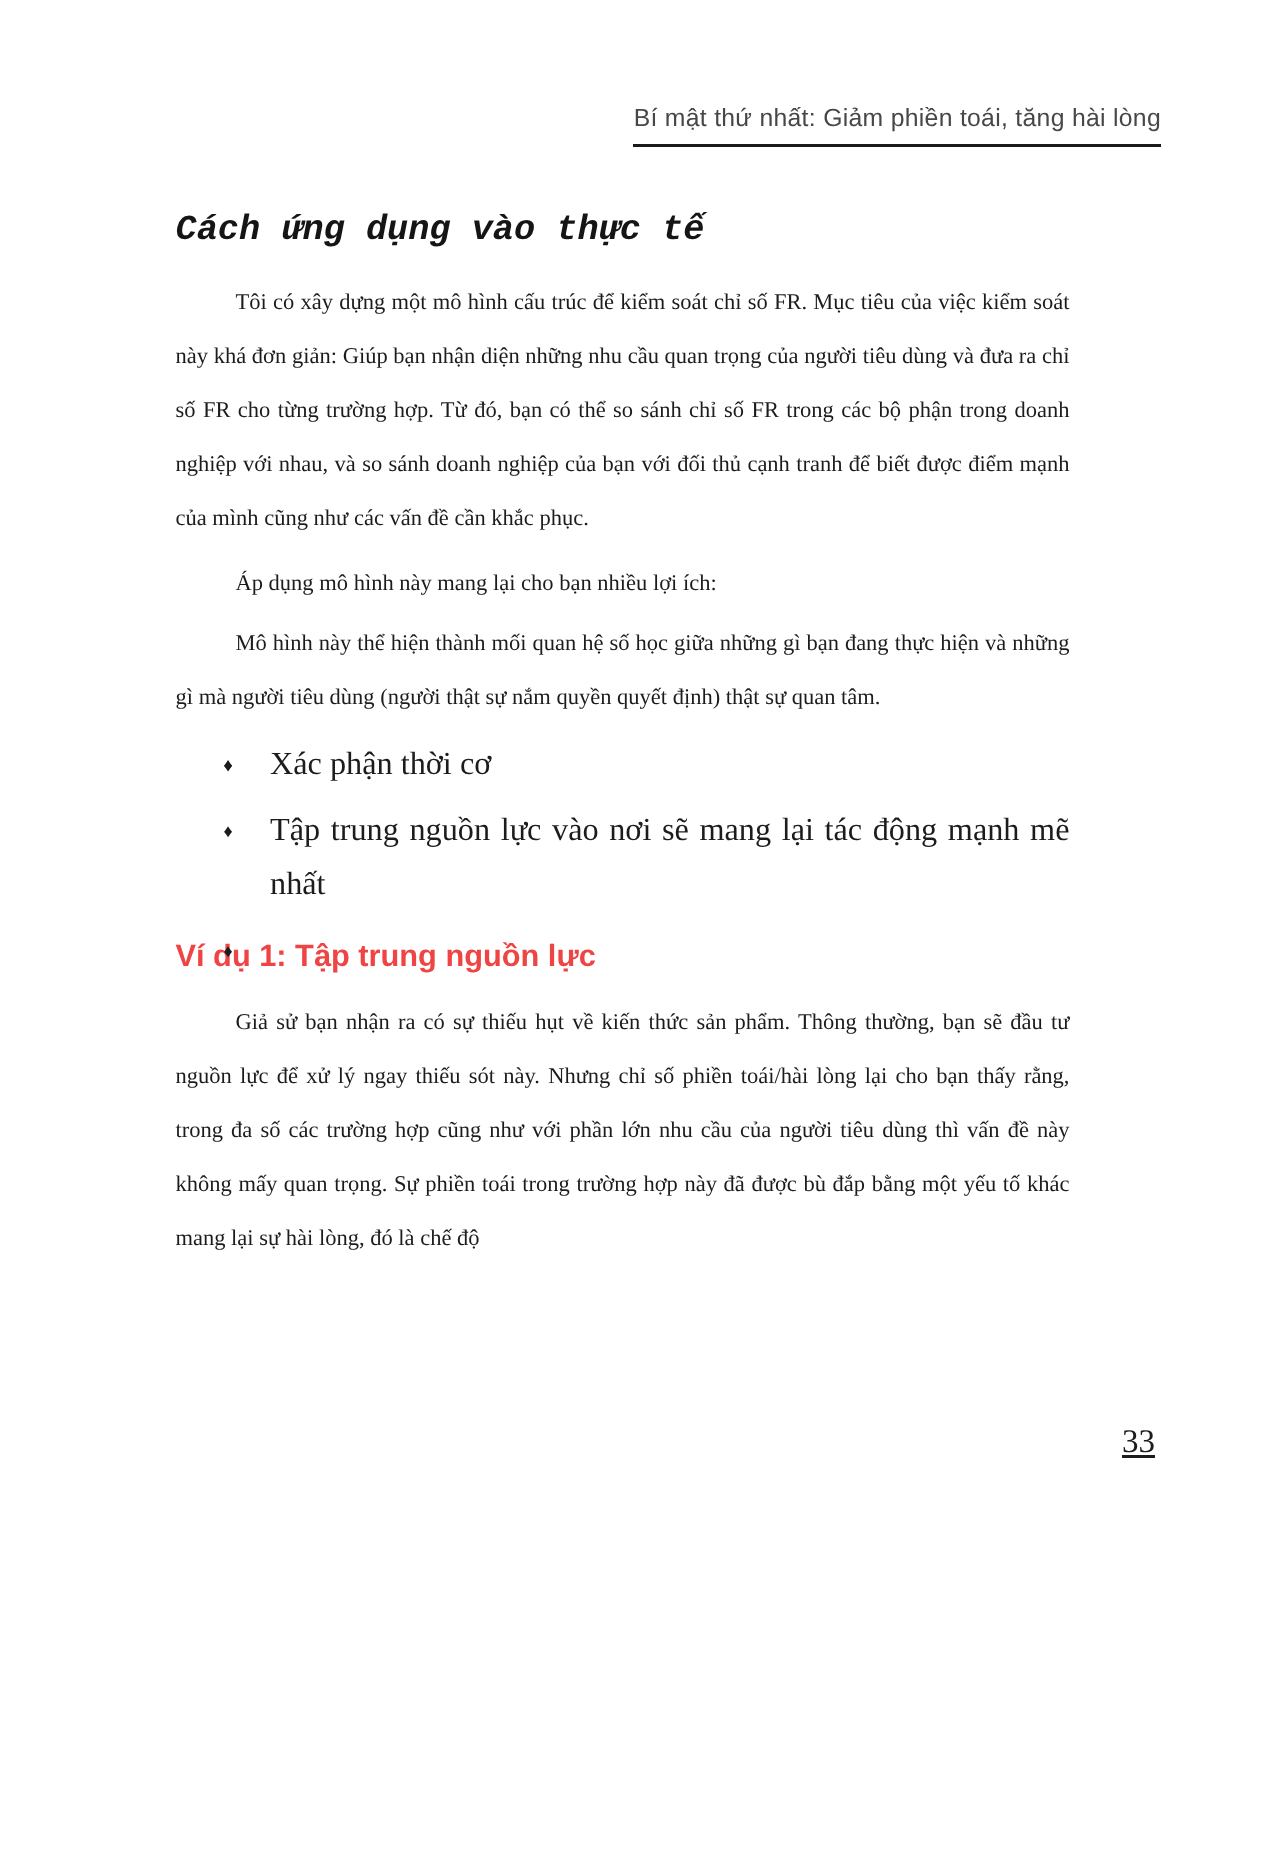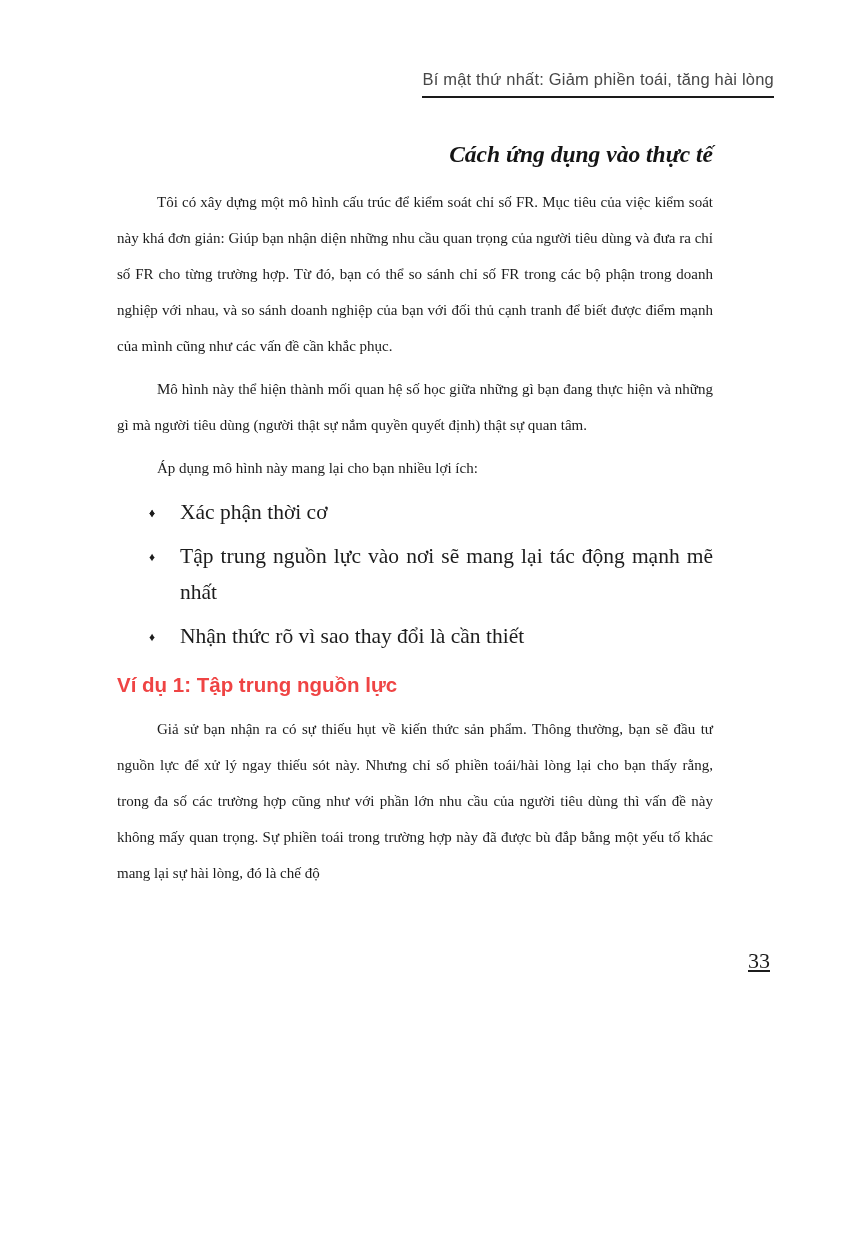--- a/index.html
+++ b/index.html
@@ -34,28 +34,27 @@
     min-width: 350px;
     text-align: right;
   }
   .text-block {
     position: absolute;
     left: 117px;
     top: 140px;
     width: 596px;
   }
   .section-heading {
-    font-family: Liberation Serif, serif;
+    font-family: Liberation Mono, monospace;
     font-style: italic;
     font-weight: bold;
     font-size: 23.5px;
     line-height: 28px;
     margin: 0 0 16px 0;
     color: #151515;
-    text-align: right;
   }
   .body-paragraph {
     font-size: 15px;
     line-height: 36px;
     text-align: justify;
     text-indent: 40px;
     margin: 0 0 7px 0;
   }
   .benefits-intro {
     margin-bottom: 4px;
@@ -106,39 +105,38 @@
   <header class="running-header">
     <span class="header-text">Bí mật thứ nhất: Giảm phiền toái, tăng hài lòng</span>
   </header>
 
   <main class="text-block">
 
     <h1 class="section-heading">Cách ứng dụng vào thực tế</h1>
 
     <p class="body-paragraph">Tôi có xây dựng một mô hình cấu trúc để kiểm soát chỉ số FR. Mục tiêu của việc kiểm soát này khá đơn giản: Giúp bạn nhận diện những nhu cầu quan trọng của người tiêu dùng và đưa ra chỉ số FR cho từng trường hợp. Từ đó, bạn có thể so sánh chỉ số FR trong các bộ phận trong doanh nghiệp với nhau, và so sánh doanh nghiệp của bạn với đối thủ cạnh tranh để biết được điểm mạnh của mình cũng như các vấn đề cần khắc phục.</p>
 
+    <p class="body-paragraph benefits-intro">Áp dụng mô hình này mang lại cho bạn nhiều lợi ích:</p>
+
     <p class="body-paragraph">Mô hình này thể hiện thành mối quan hệ số học giữa những gì bạn đang thực hiện và những gì mà người tiêu dùng (người thật sự nắm quyền quyết định) thật sự quan tâm.</p>
-
-    <p class="body-paragraph benefits-intro">Áp dụng mô hình này mang lại cho bạn nhiều lợi ích:</p>
 
     <ul class="bullet-list">
       <li class="bullet-item">
         <span class="bullet-marker">♦</span>
       </li>
       <li class="bullet-item">
         <span class="bullet-marker">♦</span>
         <span>Xác phận thời cơ</span>
       </li>
       <li class="bullet-item">
         <span class="bullet-marker">♦</span>
         <span>Tập trung nguồn lực vào nơi sẽ mang lại tác động mạnh mẽ nhất</span>
       </li>
       <li class="bullet-item">
         <span class="bullet-marker">♦</span>
-        <span>Nhận thức rõ vì sao thay đổi là cần thiết</span>
       </li>
     </ul>
 
     <h2 class="example-heading">Ví dụ 1: Tập trung nguồn lực</h2>
 
     <p class="body-paragraph">Giả sử bạn nhận ra có sự thiếu hụt về kiến thức sản phẩm. Thông thường, bạn sẽ đầu tư nguồn lực để xử lý ngay thiếu sót này. Nhưng chỉ số phiền toái/hài lòng lại cho bạn thấy rằng, trong đa số các trường hợp cũng như với phần lớn nhu cầu của người tiêu dùng thì vấn đề này không mấy quan trọng. Sự phiền toái trong trường hợp này đã được bù đắp bằng một yếu tố khác mang lại sự hài lòng, đó là chế độ</p>
 
   </main>
 
   <div class="page-number">33</div>

